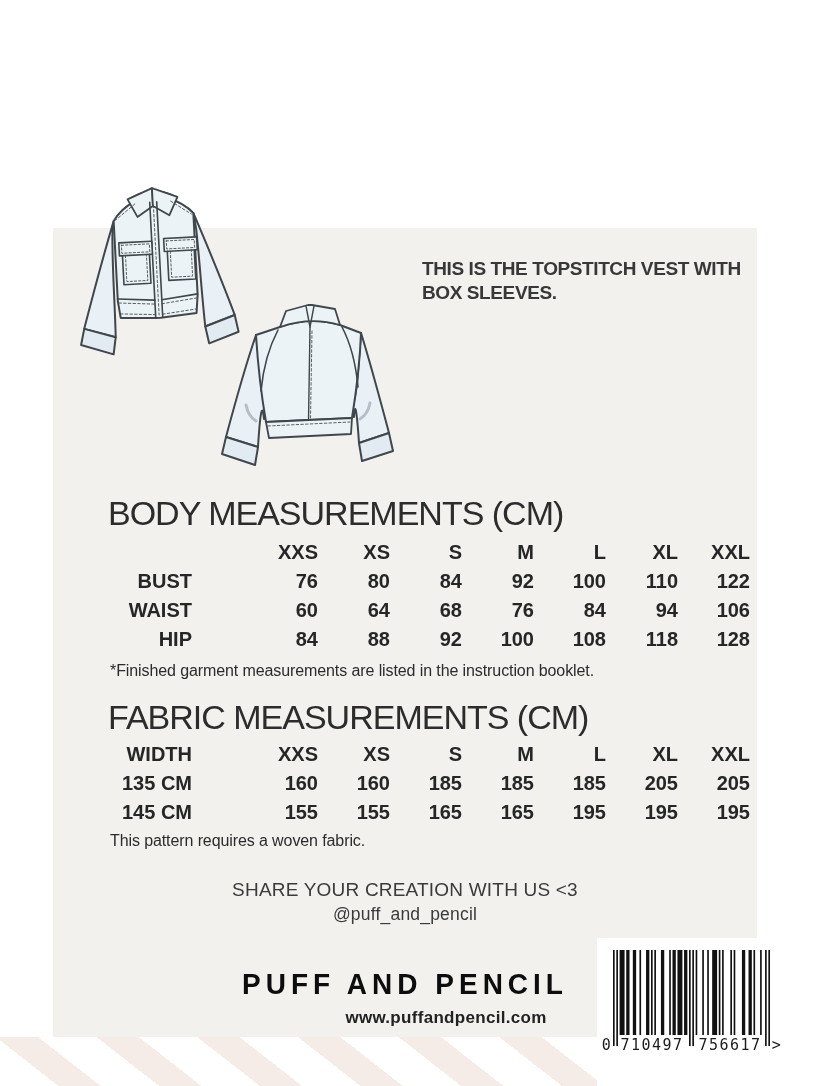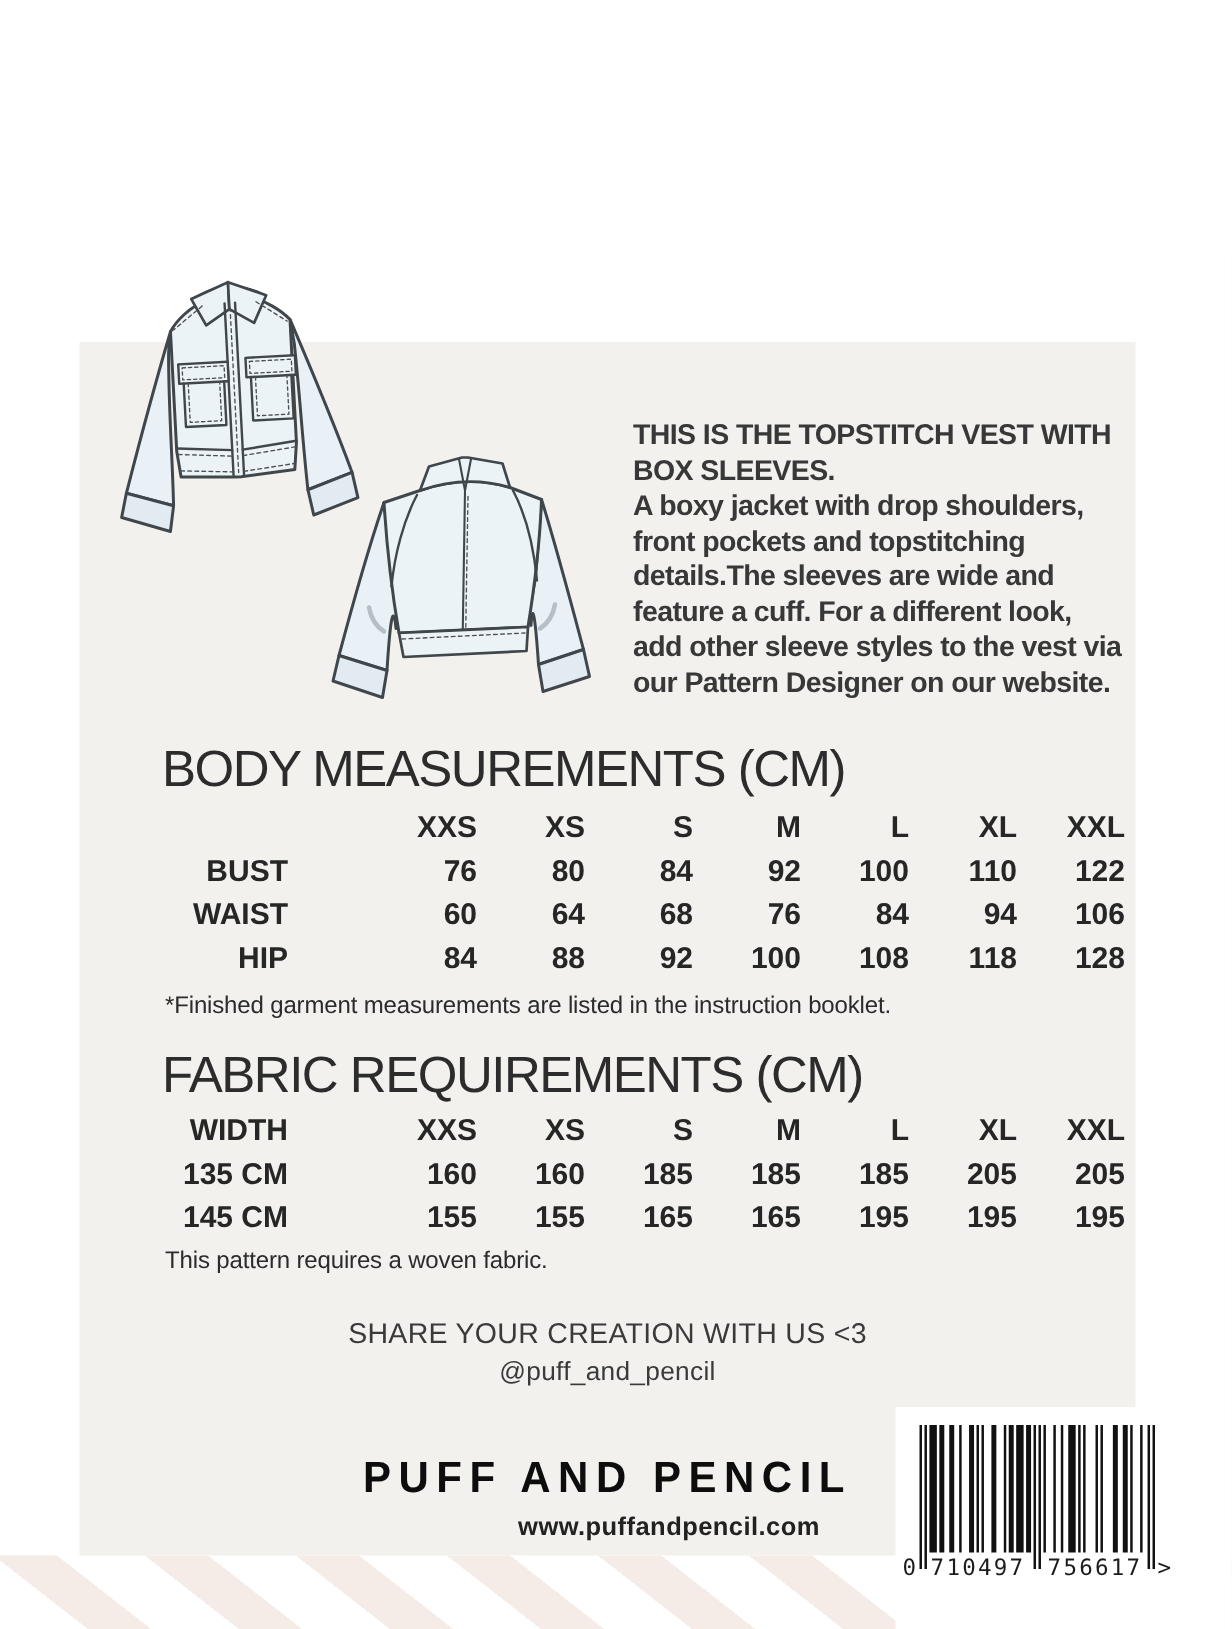--- a/index.html
+++ b/index.html
@@ -5,21 +5,21 @@
   html,body{margin:0;padding:0;background:#ffffff;}
   .page{position:relative;width:821px;height:1086px;background:#ffffff;overflow:hidden;
         font-family:"Liberation Sans",sans-serif;color:#2e2e2e;}
   .stripes{position:absolute;left:0;top:1037px;width:821px;height:49px;
         background:repeating-linear-gradient(38deg,#ffffff 0 36px,#f5ece8 36px 62px);}
   .card{position:absolute;left:53px;top:228px;width:704px;height:809px;background:#f2f1ee;}
 
   .illustration{position:absolute;left:-3px;top:-53px;width:370px;height:305px;}
 
   .description{position:absolute;left:369px;top:29px;width:326px;
-        font-size:19px;font-weight:bold;line-height:23.5px;letter-spacing:-0.4px;color:#383838;margin-top:22px;}
+        font-size:19px;font-weight:bold;line-height:23.5px;letter-spacing:-0.4px;color:#383838;}
 
   .section-title{position:absolute;left:55px;margin:0;font-size:34px;font-weight:400;
         letter-spacing:-1px;color:#2c2c2c;white-space:nowrap;}
   .bm-title{top:266px;}
   .fr-title{top:470px;}
 
   .mtable{position:absolute;left:57px;display:grid;grid-template-columns:82px 126px repeat(6,72px);
         font-size:20px;font-weight:bold;color:#262626;line-height:29px;}
   .bm-table{top:310px;}
   .fr-table{top:512px;}
@@ -109,21 +109,20 @@
         <path d="M216,247 L302,243 L301,259 L219,263 Z" fill="#ecf3f7" stroke="#40474c" stroke-width="1.8"></path>
         <path d="M218,251 L300,247" stroke="#4a5054" stroke-width="0.9" stroke-dasharray="2.5 2.2"></path>
 
         <path d="M196,230 Q198,241 206,246" stroke="#b6bfc5" stroke-width="3"></path>
         <path d="M320,228 Q318,239 310,244" stroke="#b6bfc5" stroke-width="3"></path>
       </g>
     </svg>
 
     <div class="description">
       <div>THIS IS THE TOPSTITCH VEST WITH BOX SLEEVES.</div>
-      <div>A boxy jacket with drop shoulders, front pockets and topstitching details.The sleeves are wide and feature a cuff. For a different look, add other sleeve styles to the vest via our Pattern Designer on our website.</div>
     </div>
 
     <h1 class="section-title bm-title">BODY MEASUREMENTS (CM)</h1>
     <div class="mtable bm-table" id="bm-table">
         <div class="cell label"></div>
         <div class="cell num">XXS</div>
         <div class="cell num">XS</div>
         <div class="cell num">S</div>
         <div class="cell num">M</div>
         <div class="cell num">L</div>
@@ -149,21 +148,21 @@
         <div class="cell num">84</div>
         <div class="cell num">88</div>
         <div class="cell num">92</div>
         <div class="cell num">100</div>
         <div class="cell num">108</div>
         <div class="cell num">118</div>
         <div class="cell num">128</div>
       </div>
     <div class="footnote bm-note">*Finished garment measurements are listed in the instruction booklet.</div>
 
-    <h1 class="section-title fr-title">FABRIC REQUIREMENTS (CM)</h1>
+    <h1 class="section-title fr-title">FABRIC MEASUREMENTS (CM)</h1>
     <div class="mtable fr-table" id="fr-table">
         <div class="cell label">WIDTH</div>
         <div class="cell num">XXS</div>
         <div class="cell num">XS</div>
         <div class="cell num">S</div>
         <div class="cell num">M</div>
         <div class="cell num">L</div>
         <div class="cell num">XL</div>
         <div class="cell num">XXL</div>
         <div class="cell label">135 CM</div>

